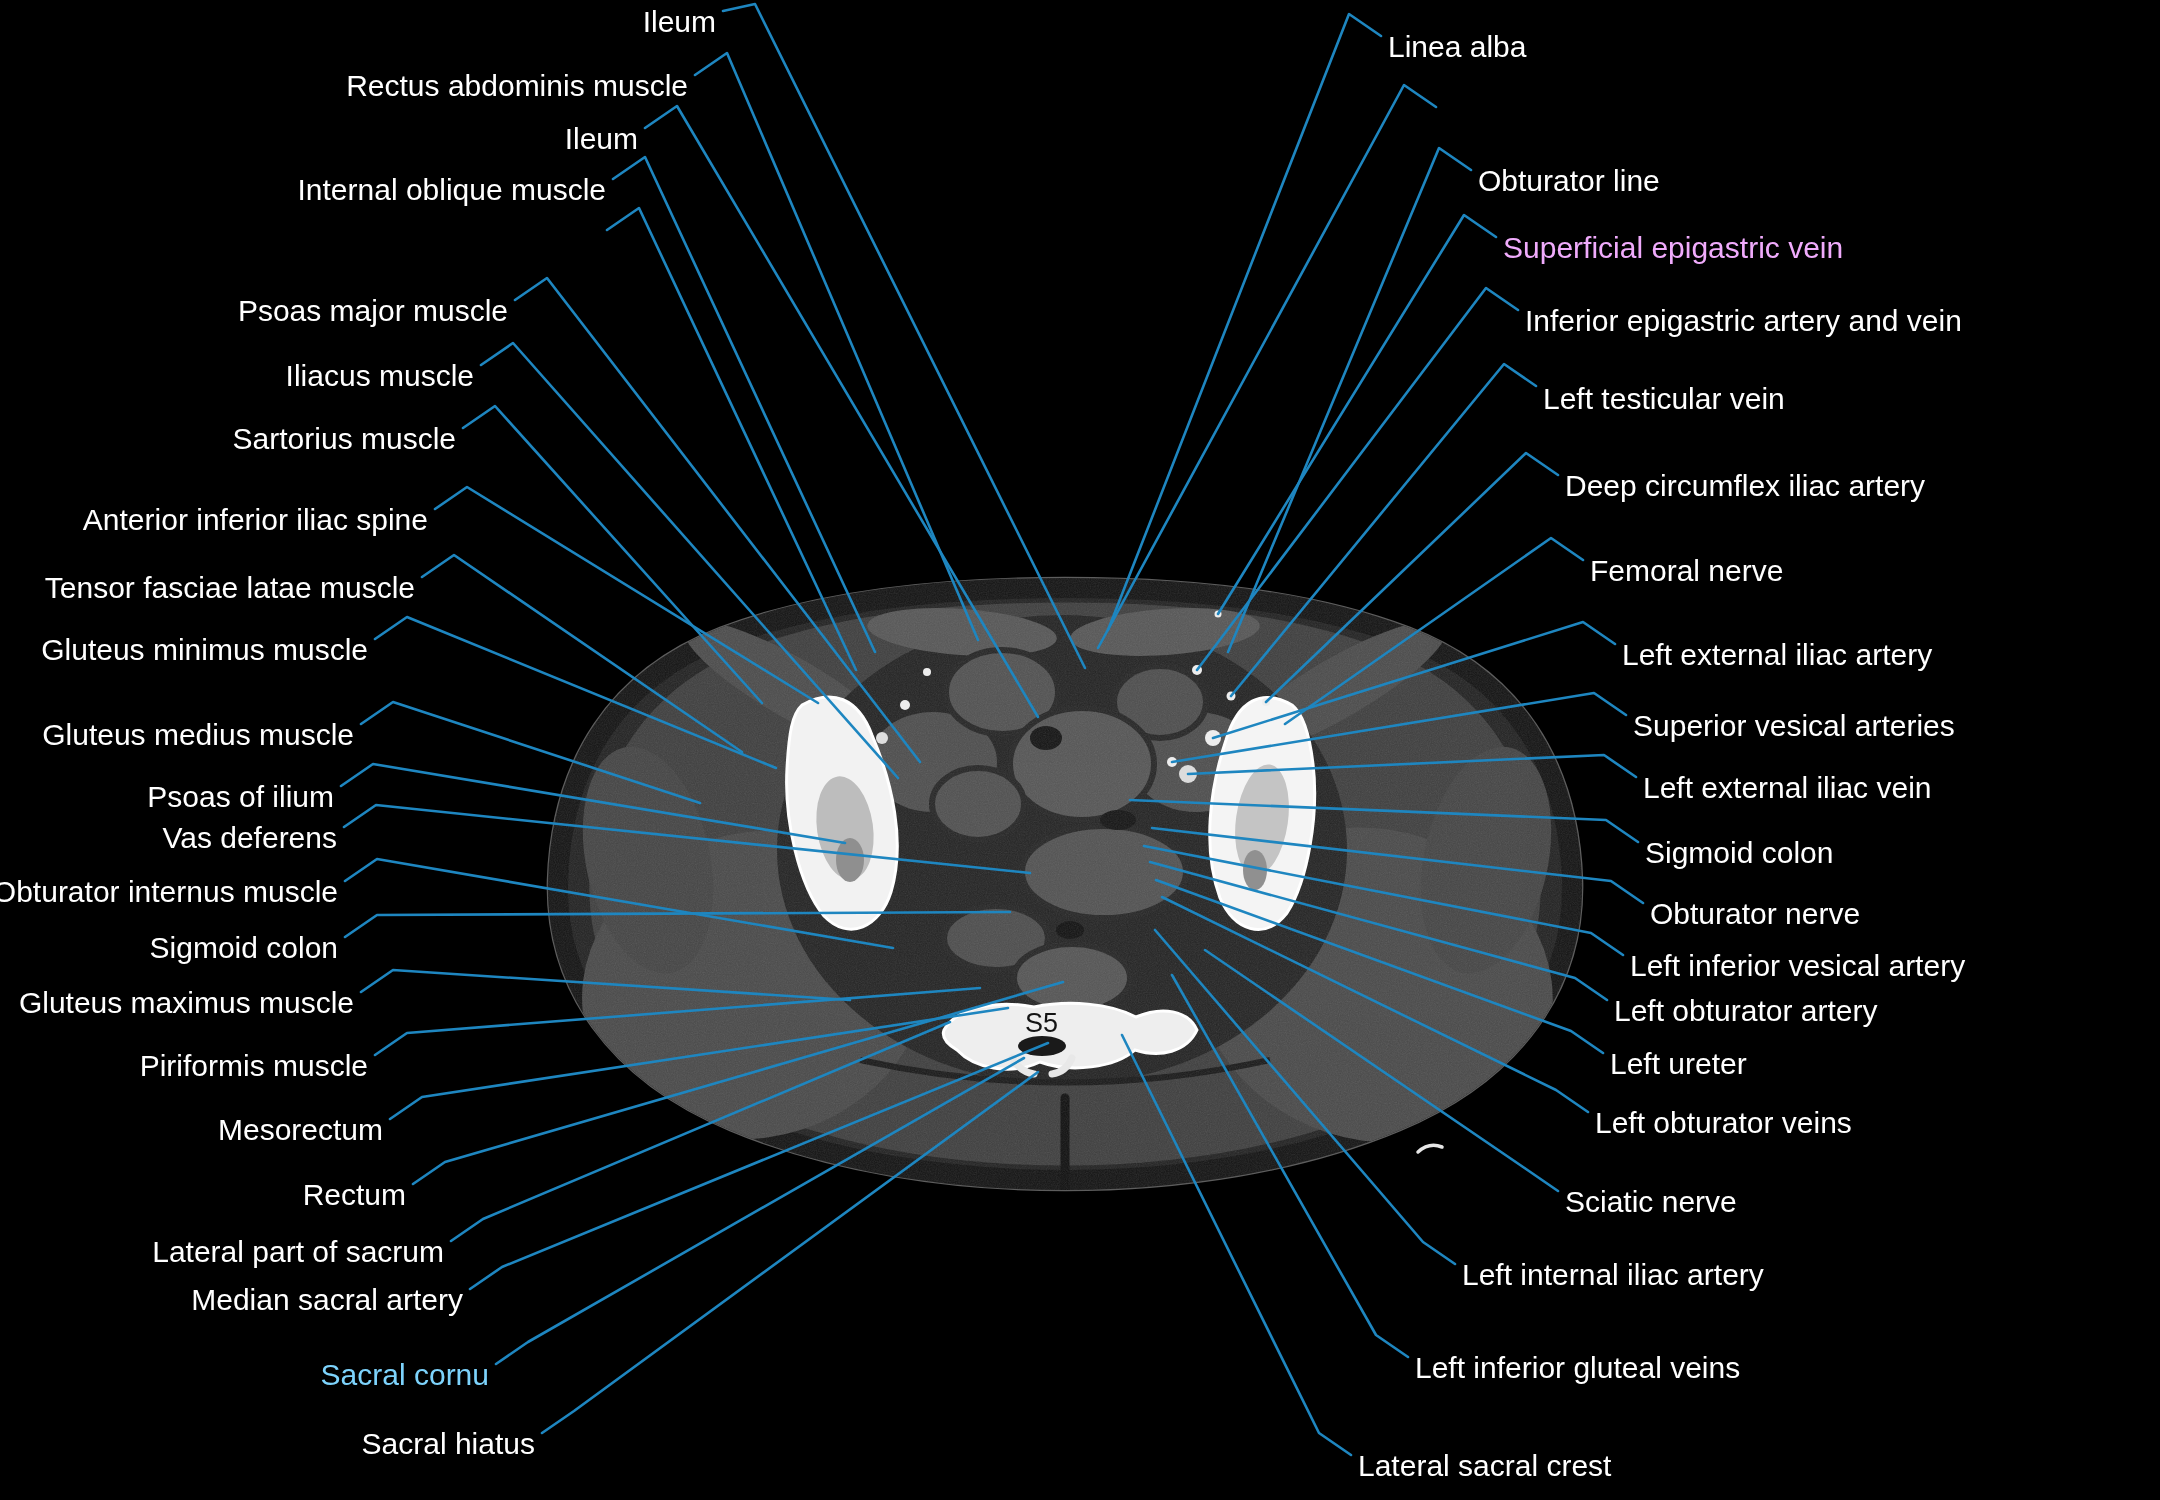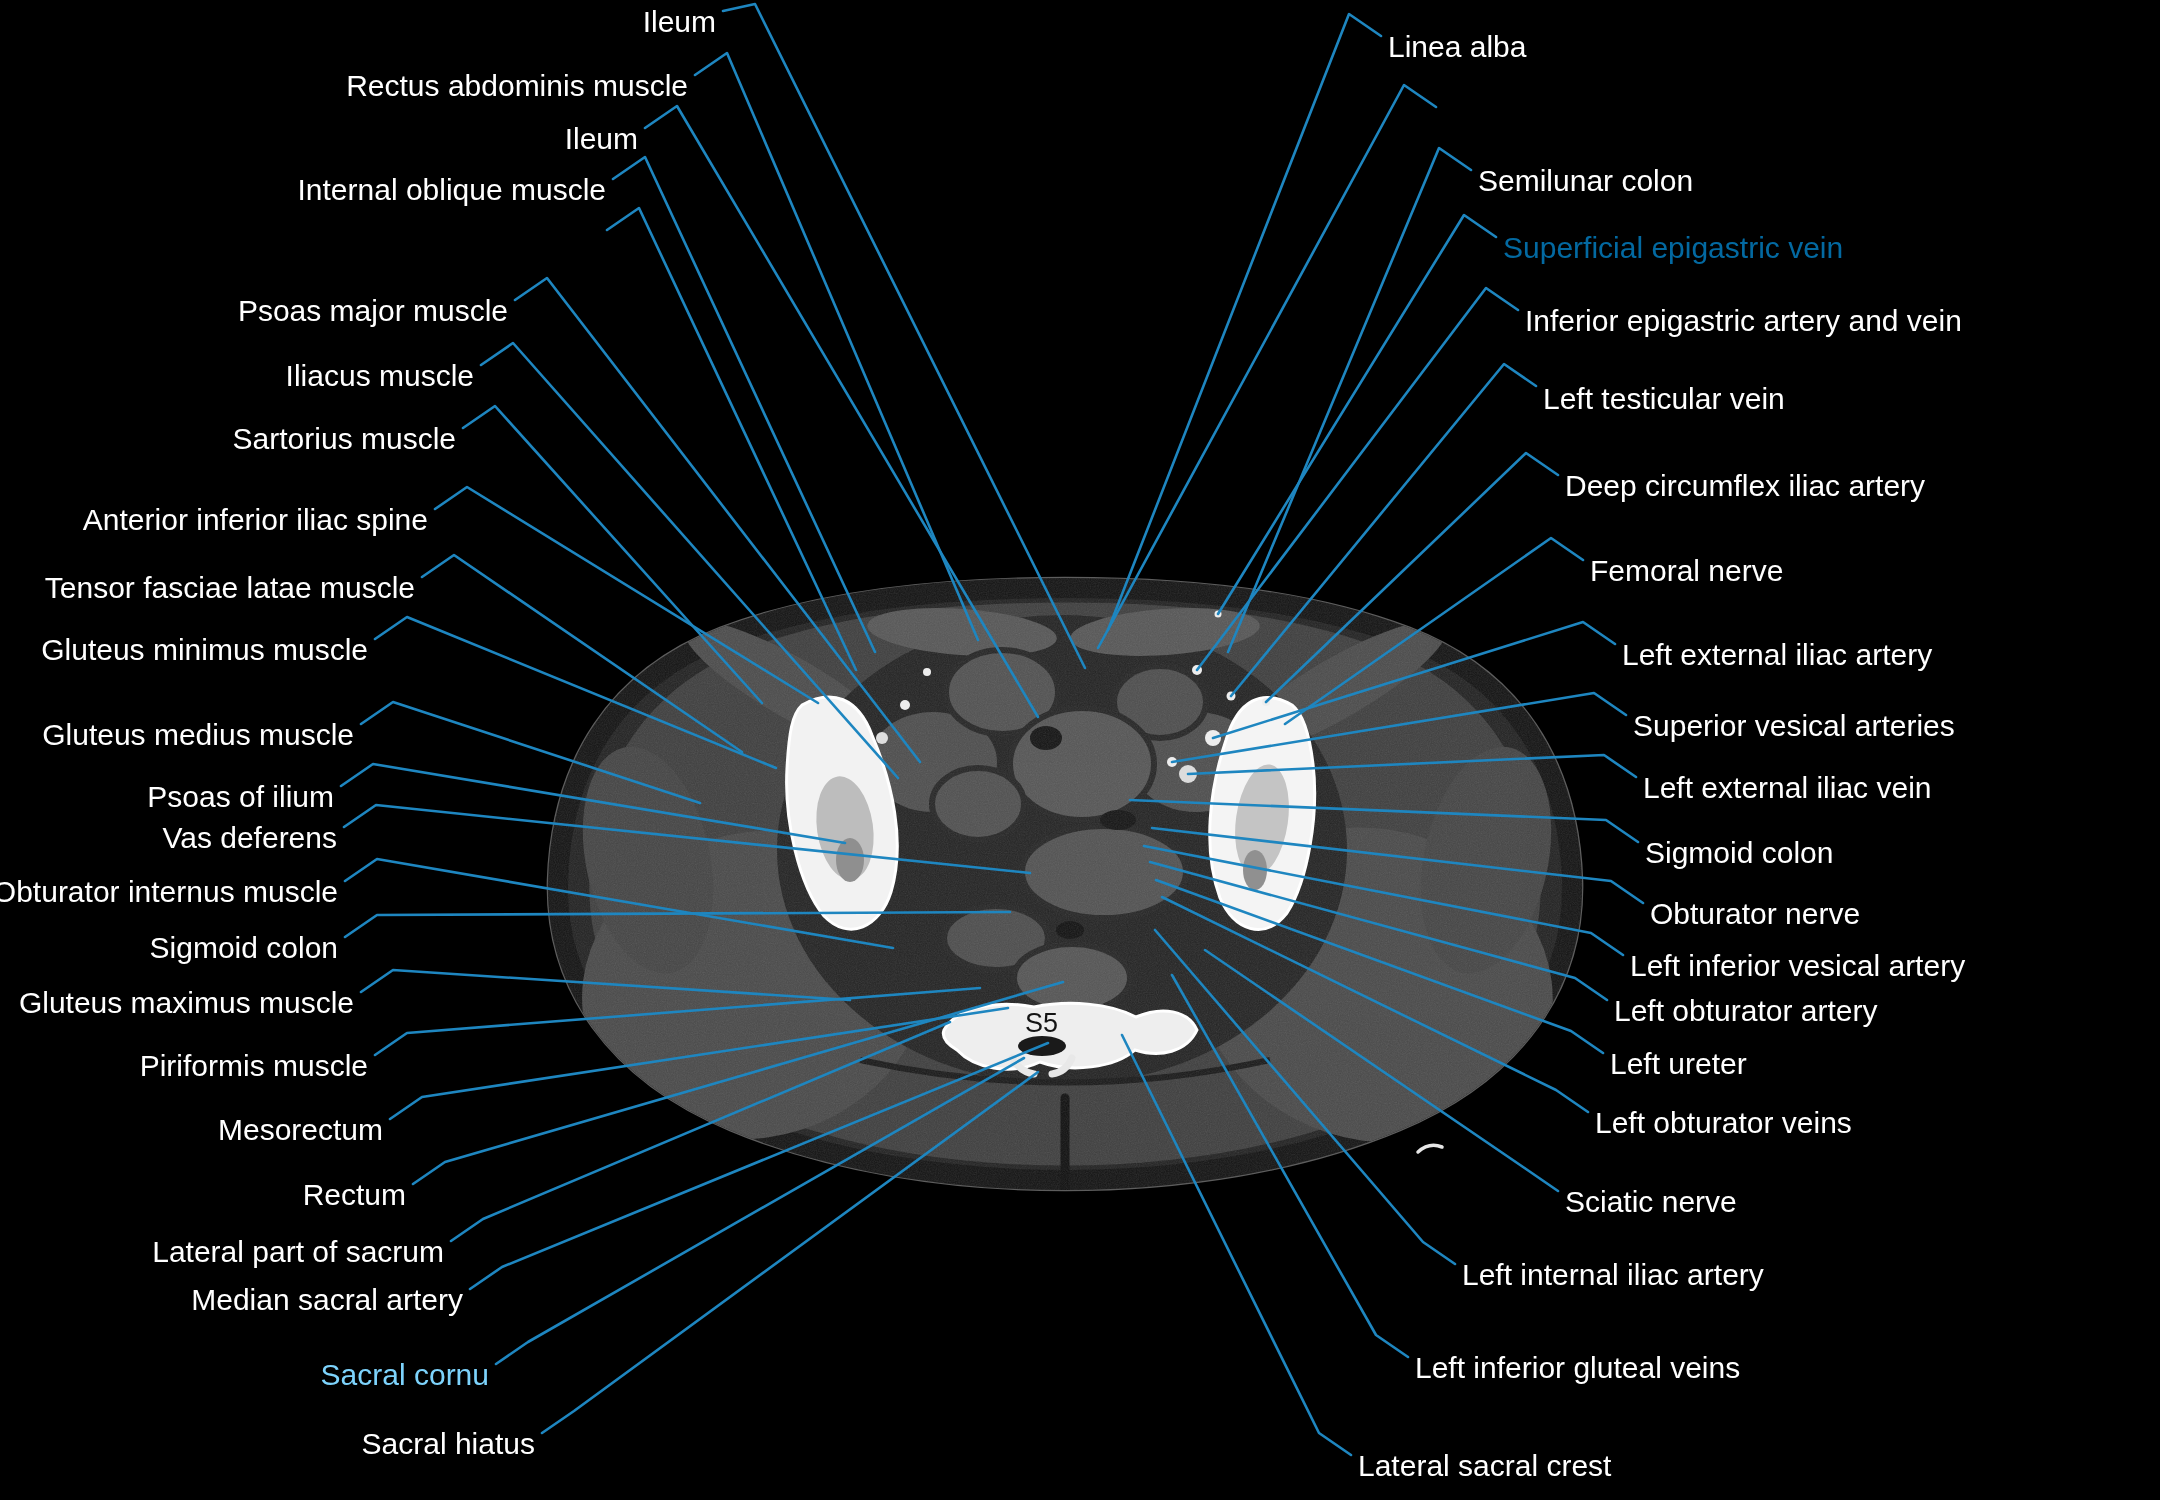--- a/index.html
+++ b/index.html
@@ -198,22 +198,22 @@
     <div class="label left" style="color: rgb(255, 255, 255); right: 1822px; top: 929px;">Sigmoid colon</div>
     <div class="label left" style="color: rgb(255, 255, 255); right: 1806px; top: 984px;">Gluteus maximus muscle</div>
     <div class="label left" style="color: rgb(255, 255, 255); right: 1792px; top: 1047px;">Piriformis muscle</div>
     <div class="label left" style="color: rgb(255, 255, 255); right: 1777px; top: 1111px;">Mesorectum</div>
     <div class="label left" style="color: rgb(255, 255, 255); right: 1754px; top: 1176px;">Rectum</div>
     <div class="label left" style="color: rgb(255, 255, 255); right: 1716px; top: 1233px;">Lateral part of sacrum</div>
     <div class="label left" style="color: rgb(255, 255, 255); right: 1697px; top: 1281px;">Median sacral artery</div>
     <div class="label left" style="color: #7dd3fc; right: 1671px; top: 1356px;">Sacral cornu</div>
     <div class="label left" style="color: rgb(255, 255, 255); right: 1625px; top: 1425px;">Sacral hiatus</div>
     <div class="label right" style="color: rgb(255, 255, 255); left: 1388px; top: 28px;">Linea alba</div>
-    <div class="label right" style="color: rgb(255, 255, 255); left: 1478px; top: 162px;">Semilunar colon</div>
-    <div class="label right" style="color: #0369a1; left: 1503px; top: 229px;">Superficial epigastric vein</div>
+    <div class="label right" style="color: rgb(255, 255, 255); left: 1478px; top: 162px;">Obturator line</div>
+    <div class="label right" style="color: #f0abfc; left: 1503px; top: 229px;">Superficial epigastric vein</div>
     <div class="label right" style="color: rgb(255, 255, 255); left: 1525px; top: 302px;">Inferior epigastric artery and vein</div>
     <div class="label right" style="color: rgb(255, 255, 255); left: 1543px; top: 380px;">Left testicular vein</div>
     <div class="label right" style="color: rgb(255, 255, 255); left: 1565px; top: 467px;">Deep circumflex iliac artery</div>
     <div class="label right" style="color: rgb(255, 255, 255); left: 1590px; top: 552px;">Femoral nerve</div>
     <div class="label right" style="color: rgb(255, 255, 255); left: 1622px; top: 636px;">Left external iliac artery</div>
     <div class="label right" style="color: rgb(255, 255, 255); left: 1633px; top: 707px;">Superior vesical arteries</div>
     <div class="label right" style="color: rgb(255, 255, 255); left: 1643px; top: 769px;">Left external iliac vein</div>
     <div class="label right" style="color: rgb(255, 255, 255); left: 1645px; top: 834px;">Sigmoid colon</div>
     <div class="label right" style="color: rgb(255, 255, 255); left: 1650px; top: 895px;">Obturator nerve</div>
     <div class="label right" style="color: rgb(255, 255, 255); left: 1630px; top: 947px; text-align: center;">Left inferior vesical artery</div>

